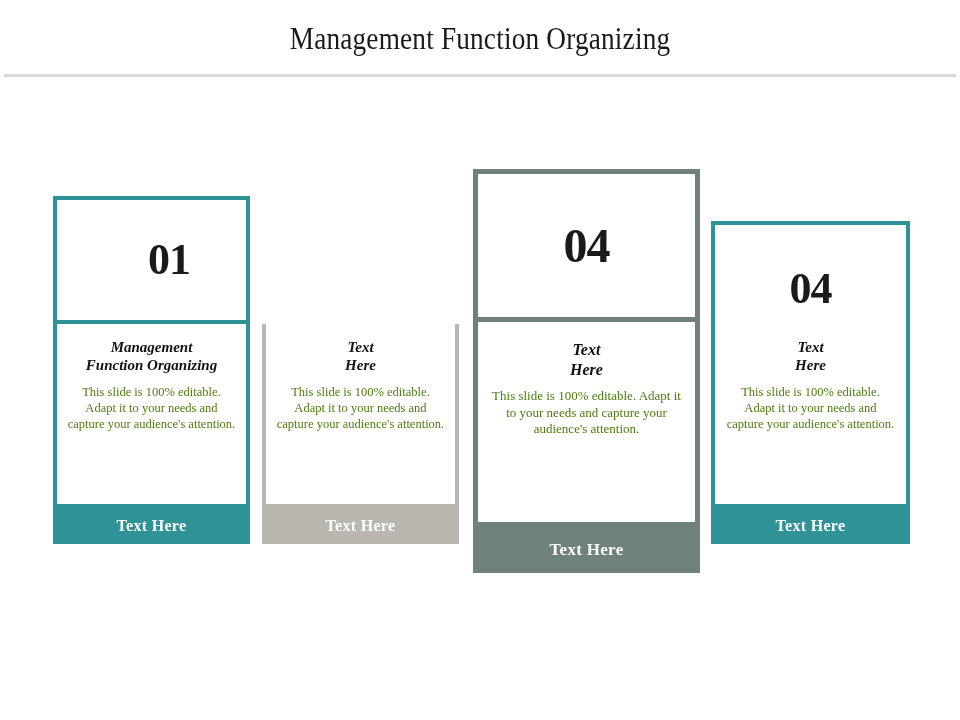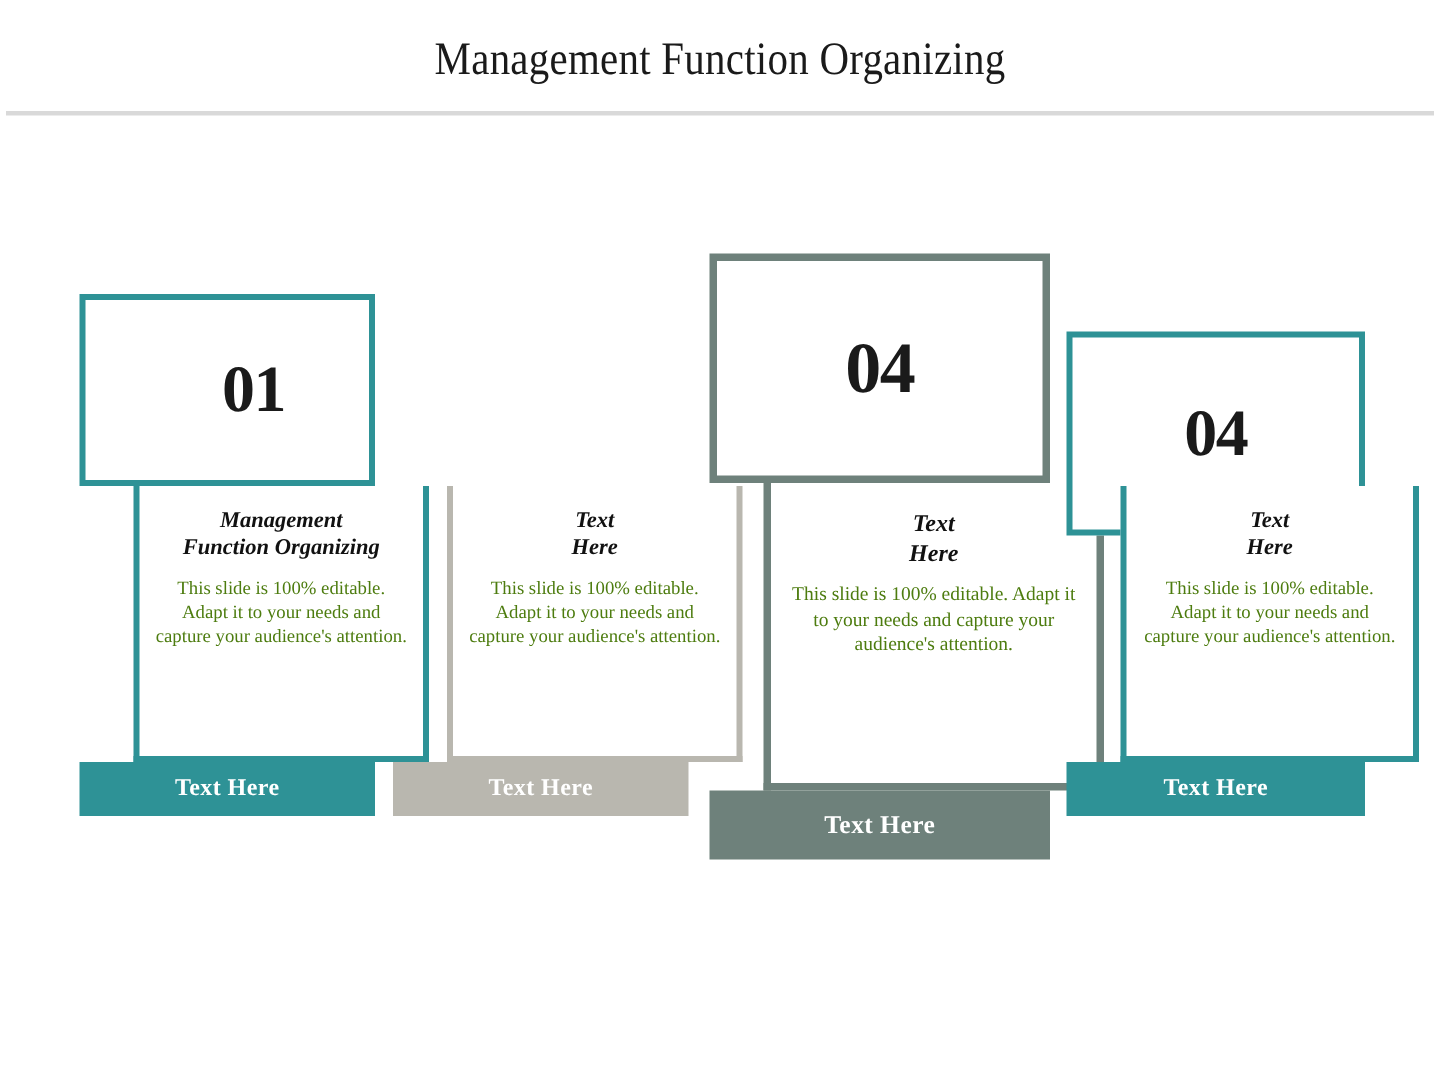--- a/index.html
+++ b/index.html
@@ -75,21 +75,20 @@
     font-weight: bold;
     color: #1a1a1a;
     letter-spacing: -1px;
     line-height: 1;
   }
 
   .body-box {
     box-sizing: border-box;
     padding: 14px 10px 10px 10px;
     text-align: center;
-    margin-left: 36px;
   }
 
   .body-heading {
     font-size: 15px;
     font-weight: bold;
     font-style: italic;
     color: #111111;
     line-height: 1.22;
     margin: 0 0 9px 0;
     white-space: pre-line;

